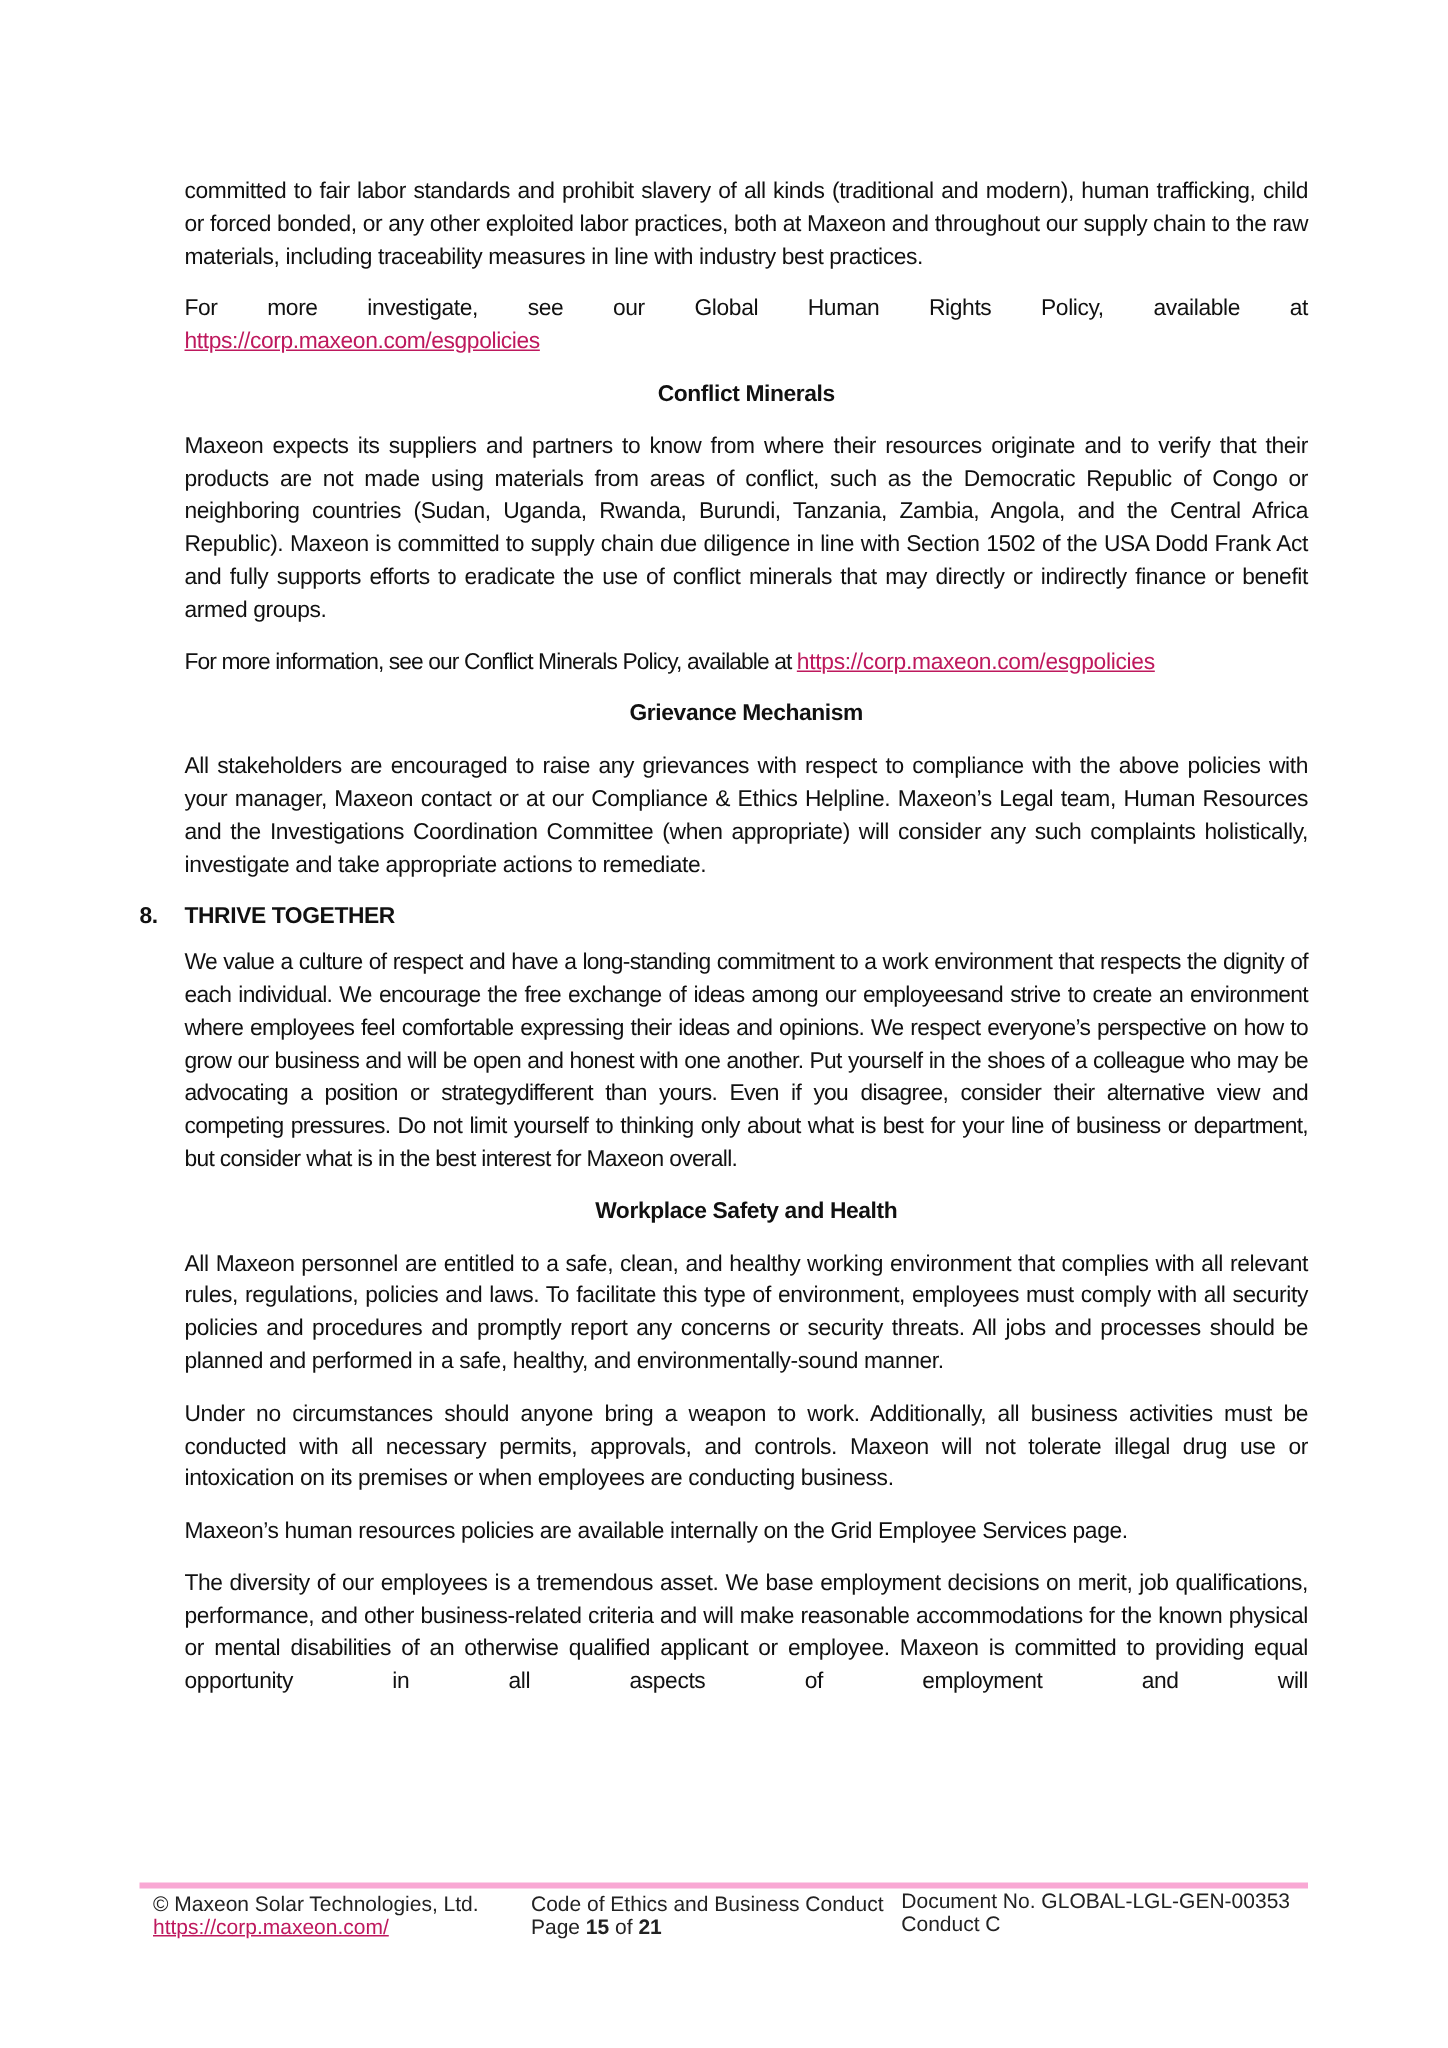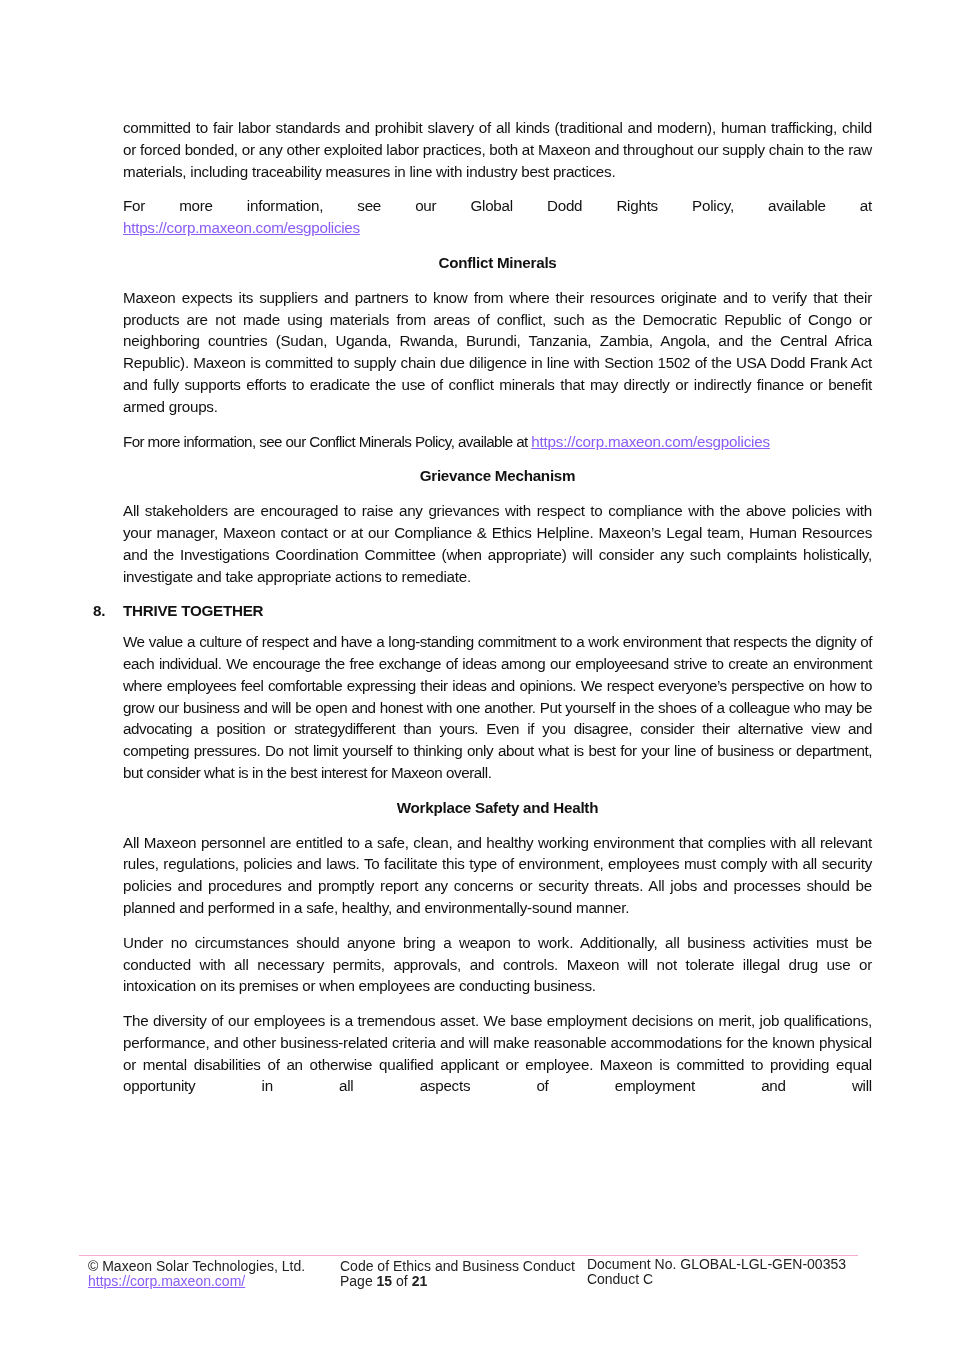--- a/index.html
+++ b/index.html
@@ -5,54 +5,55 @@
   html, body { margin: 0; padding: 0; background: #ffffff; }
   body { width: 965px; height: 1365px; position: relative; overflow: hidden;
          font-family: "Liberation Sans", sans-serif; color: #111; }
   .page { position: absolute; left: 0; top: 0; width: 965px; height: 1365px; }
   .content { position: absolute; left: 123px; top: 117px; width: 749px;
              font-size: 15.2px; line-height: 21.8px; letter-spacing: -0.25px; }
   p { margin: 0 0 13px 0; text-align: justify; }
   .h { font-weight: bold; margin: 0 0 13px 0; text-align: center; }
   .sec { position: relative; font-weight: bold; margin: 0 0 9px 0; }
   .sec .num { position: absolute; left: -30px; }
-  a { color: #8b5cf6; text-decoration: underline; }
+  a { color: #be185d; text-decoration: underline; }
   .justify-last { text-align: justify; text-align-last: justify; }
-  .footer { position: absolute; left: 79px; top: 1255px; width: 779px;
-            border-top: 1px solid #f9a8d4; font-size: 14px; line-height: 15px; color: #222; }
+  .footer { position: absolute; left: 93px; top: 1255px; width: 779px;
+            border-top: 4px solid #f9a8d4; font-size: 14px; line-height: 15px; color: #222; }
   .f-left { position: absolute; left: 9px; top: 3px; }
   .f-center { position: absolute; left: 0; width: 779px; top: 3px; text-align: center; }
   .f-right { position: absolute; right: 12px; top: 1px; }
   .f-center .inner { display: inline-block; text-align: left; margin-left: -22px; }
 </style>
 </head>
 <body>
 
 <div class="page">
   <div class="content">
     <p>committed to fair labor standards and prohibit slavery of all kinds (traditional and modern), human trafficking, child or forced bonded, or any other exploited labor practices, both at Maxeon and throughout our supply chain to the raw materials, including traceability measures in line with industry best practices.</p>
     <p>
-      <span class="justify-last" style="display:block;">For more information, see our Global Dodd Rights Policy, available at</span>
+      <span class="justify-last" style="display:block;">For more investigate, see our Global Human Rights Policy, available at</span>
       <a href="#">https://corp.maxeon.com/esgpolicies</a>
     </p>
     <div class="h">Conflict Minerals</div>
     <p>Maxeon expects its suppliers and partners to know from where their resources originate and to verify that their products are not made using materials from areas of conflict, such as the Democratic Republic of Congo or neighboring countries (Sudan, Uganda, Rwanda, Burundi, Tanzania, Zambia, Angola, and the Central Africa Republic). Maxeon is committed to supply chain due diligence in line with Section 1502 of the USA Dodd Frank Act and fully supports efforts to eradicate the use of conflict minerals that may directly or indirectly finance or benefit armed groups.</p>
     <p style="letter-spacing:-0.6px;">
       <span>For more information, see our Conflict Minerals Policy, available at </span><a href="#" style="letter-spacing:-0.2px;">https://corp.maxeon.com/esgpolicies</a>
     </p>
     <div class="h">Grievance Mechanism</div>
     <p>All stakeholders are encouraged to raise any grievances with respect to compliance with the above policies with your manager, Maxeon contact or at our Compliance &amp; Ethics Helpline. Maxeon’s Legal team, Human Resources and the Investigations Coordination Committee (when appropriate) will consider any such complaints holistically, investigate and take appropriate actions to remediate.</p>
     <div class="sec">
       <span class="num">8.</span>
       <span>THRIVE TOGETHER</span>
     </div>
     <p style="letter-spacing:-0.45px;">We value a culture of respect and have a long-standing commitment to a work environment that respects the dignity of each individual. We encourage the free exchange of ideas among our employeesand strive to create an environment where employees feel comfortable expressing their ideas and opinions. We respect everyone’s perspective on how to grow our business and will be open and honest with one another. Put yourself in the shoes of a colleague who may be advocating a position or strategydifferent than yours. Even if you disagree, consider their alternative view and competing pressures. Do not limit yourself to thinking only about what is best for your line of business or department, but consider what is in the best interest for Maxeon overall.</p>
     <div class="h">Workplace Safety and Health</div>
     <p>All Maxeon personnel are entitled to a safe, clean, and healthy working environment that complies with all relevant rules, regulations, policies and laws. To facilitate this type of environment, employees must comply with all security policies and procedures and promptly report any concerns or security threats. All jobs and processes should be planned and performed in a safe, healthy, and environmentally-sound manner.</p>
     <p>Under no circumstances should anyone bring a weapon to work. Additionally, all business activities must be conducted with all necessary permits, approvals, and controls. Maxeon will not tolerate illegal drug use or intoxication on its premises or when employees are conducting business.</p>
+    <p>Maxeon’s human resources policies are available internally on the Grid Employee Services page.</p>
     <p style="text-align-last: justify;">The diversity of our employees is a tremendous asset. We base employment decisions on merit, job qualifications, performance, and other business-related criteria and will make reasonable accommodations for the known physical or mental disabilities of an otherwise qualified applicant or employee. Maxeon is committed to providing equal opportunity in all aspects of employment and will</p>
   </div>
 
   <div class="footer">
     <div class="f-left">
       <div>© Maxeon Solar Technologies, Ltd.</div>
       <a href="#">https://corp.maxeon.com/</a>
     </div>
     <div class="f-center">
       <div class="inner">

